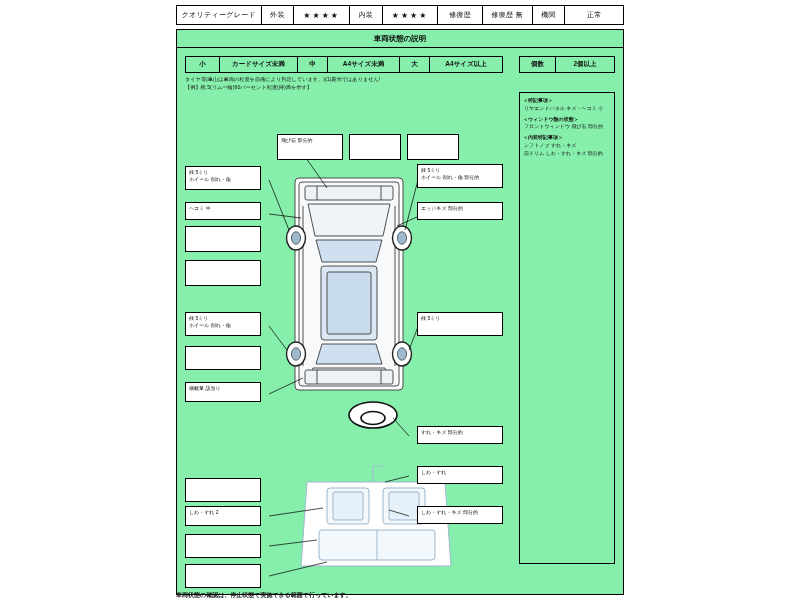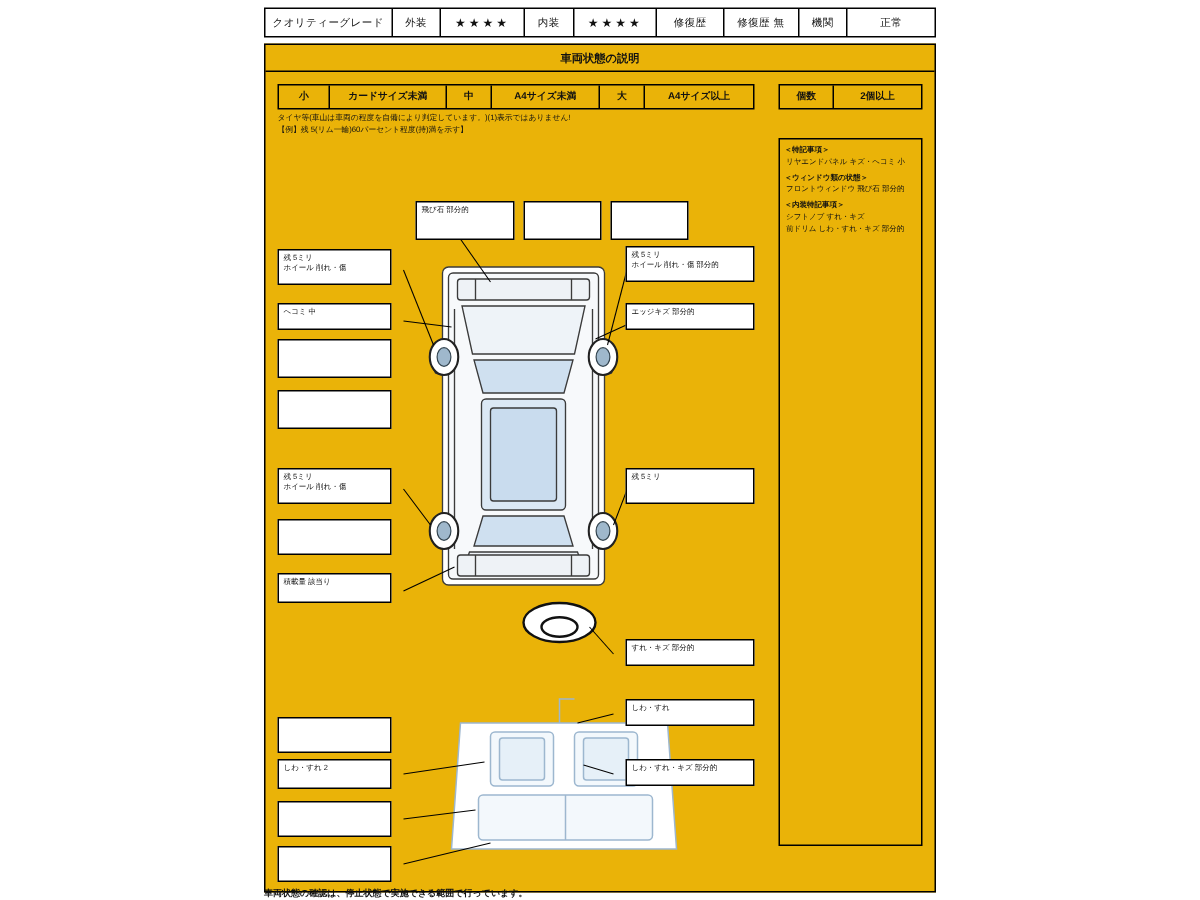--- a/index.html
+++ b/index.html
@@ -25,21 +25,21 @@
   .gc-small{width:34px;}
   .gc-stars{width:58px;letter-spacing:2px;font-size:8px;}
   .gc-rep{width:46px;}
   .gc-hist{width:52px;}
   .gc-open{width:34px;}
   .gc-normal{width:60px;}
 
   
   .frame{
     position:absolute;left:176px;top:29px;width:448px;height:566px;
-    border:1px solid #000;box-sizing:border-box;background:#eab308;
+    border:1px solid #000;box-sizing:border-box;background:#86efac;
   }
   .title-band{
     position:absolute;left:0;top:0;width:100%;height:18px;
     border-bottom:1px solid #000;box-sizing:border-box;
     display:flex;align-items:center;justify-content:center;
     font-size:7.5px;font-weight:bold;
   }
 
   
   .size-row{

